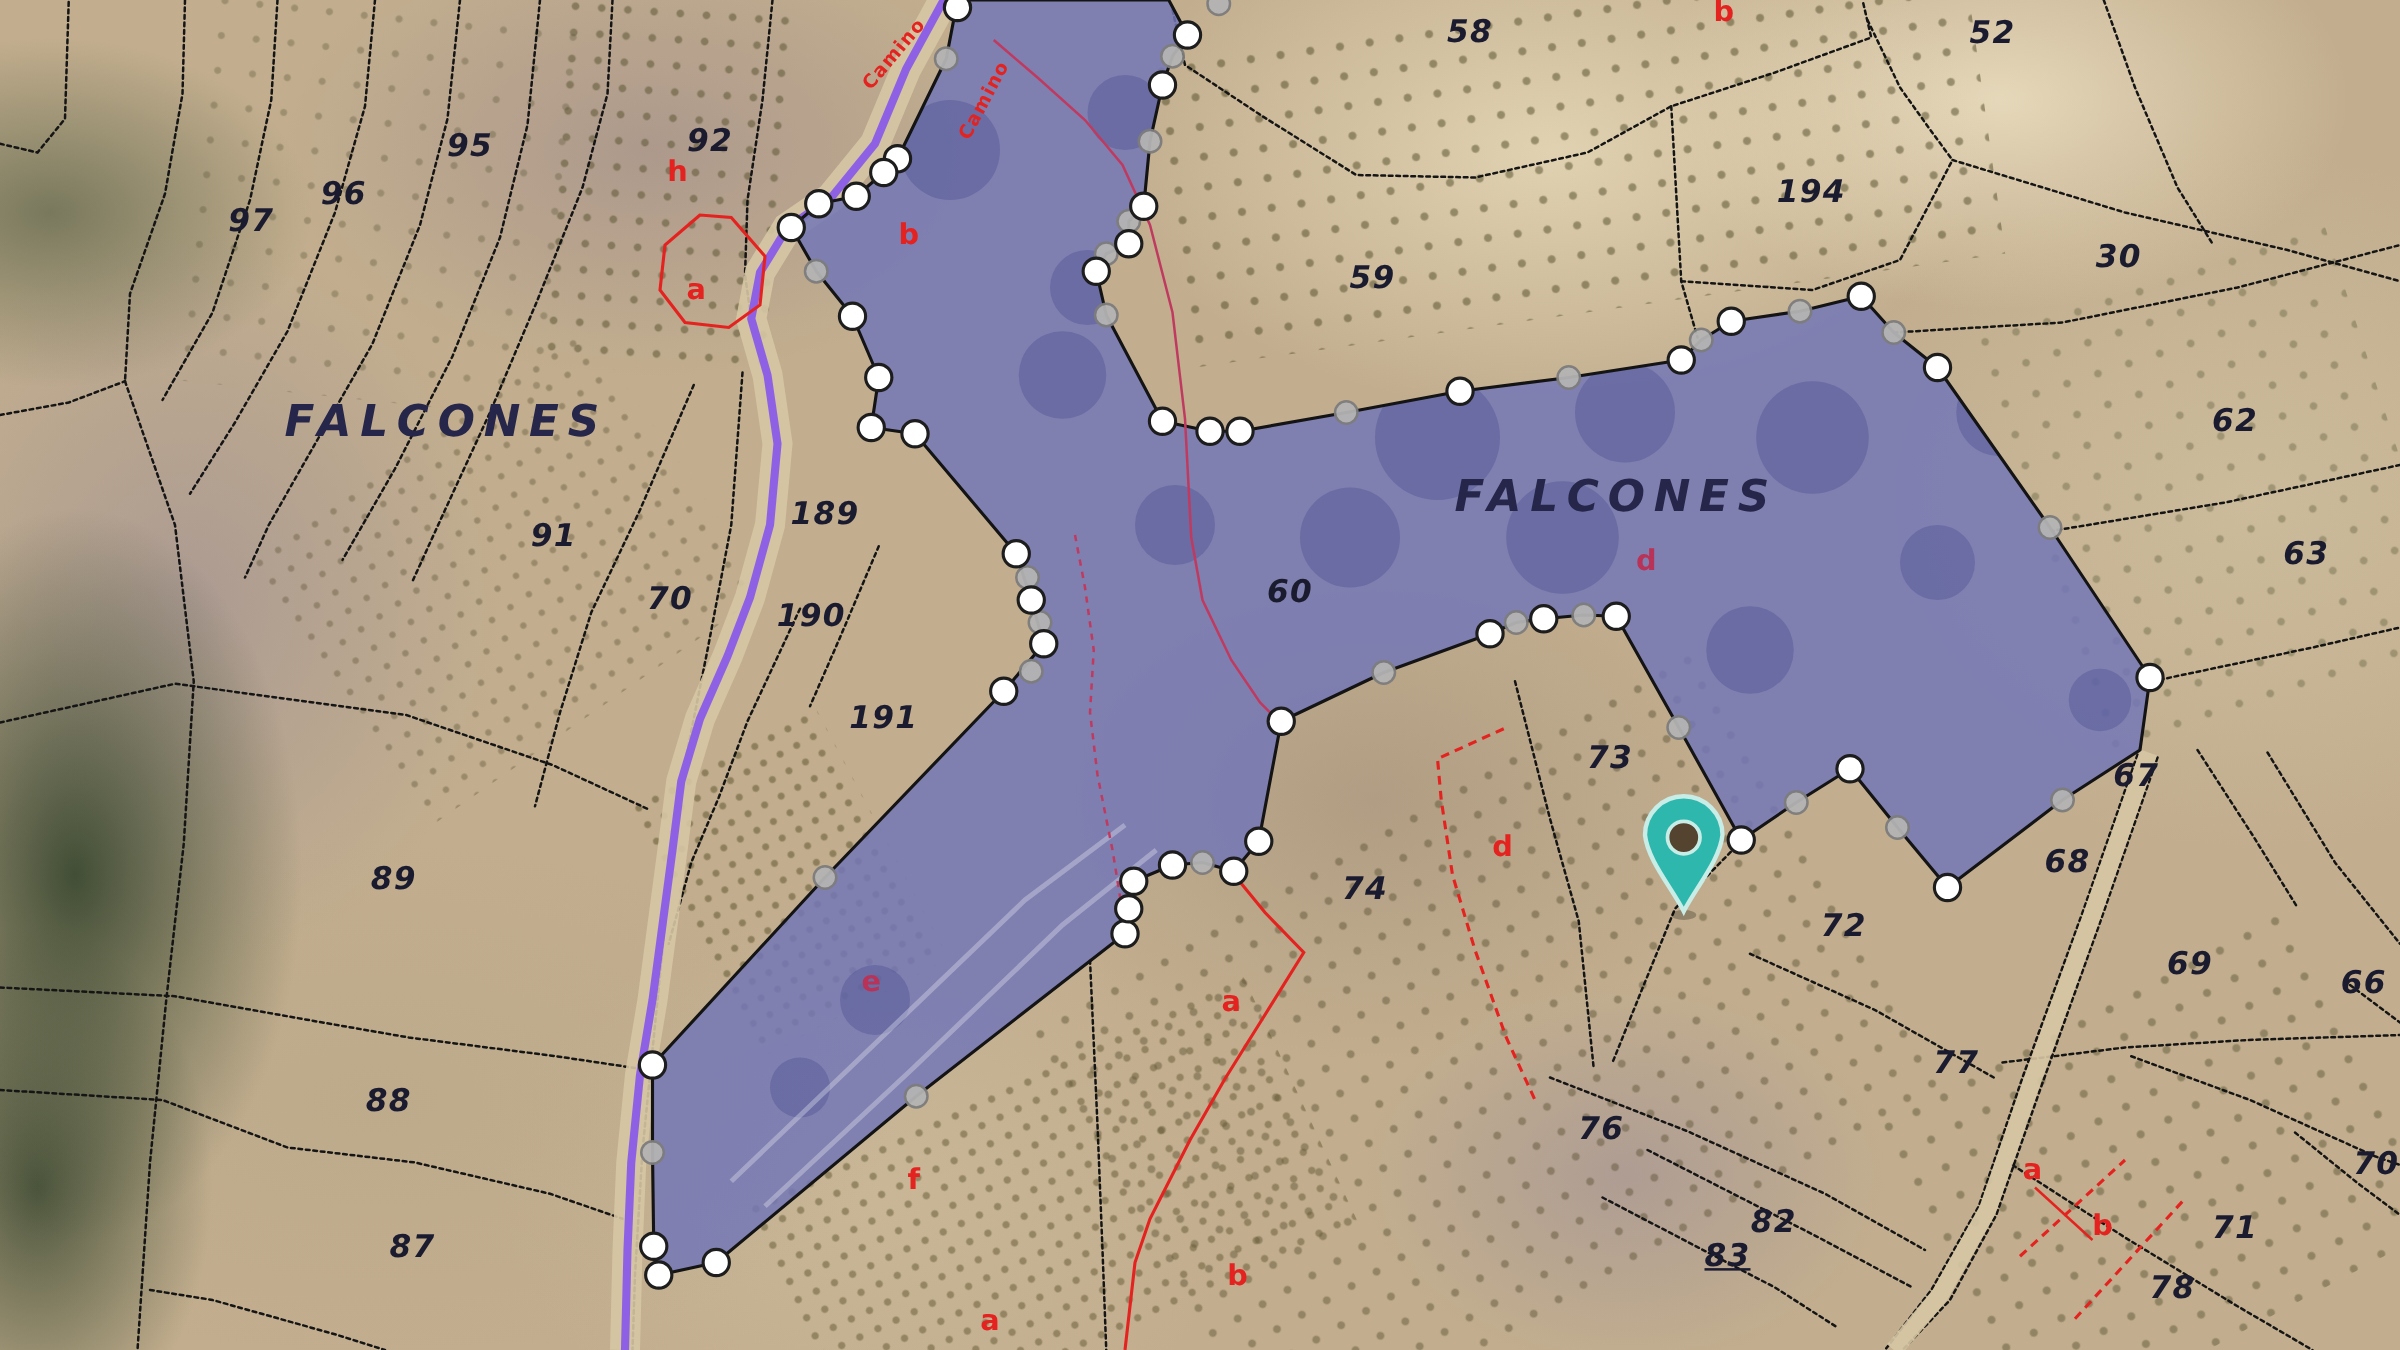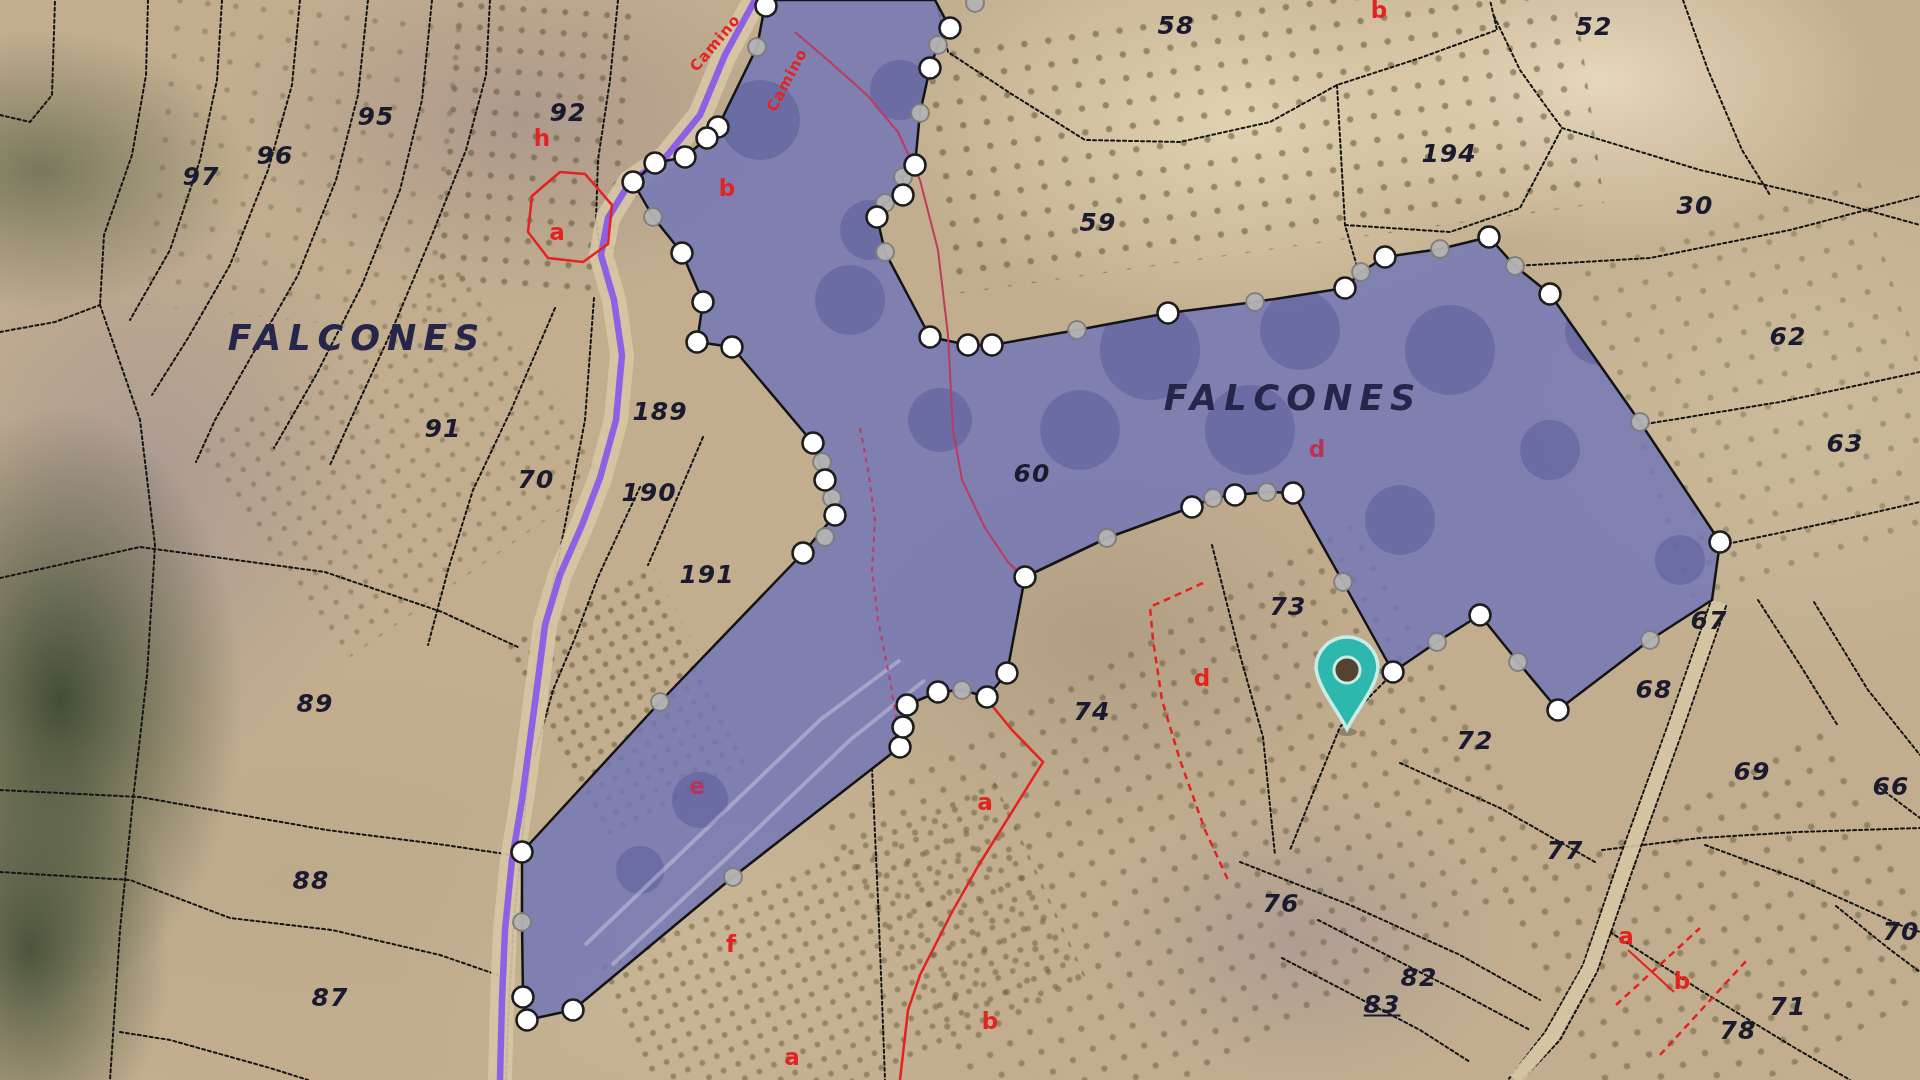--- a/index.html
+++ b/index.html
@@ -157,21 +157,21 @@
       <div class="lbl num" style="left: 1092px; top: 711px;">74</div>
       <div class="lbl num" style="left: 1475px; top: 740px;">72</div>
       <div class="lbl num" style="left: 1709px; top: 620px;">67</div>
       <div class="lbl num" style="left: 1654px; top: 689px;">68</div>
       <div class="lbl num" style="left: 1752px; top: 771px;">69</div>
       <div class="lbl num" style="left: 1891px; top: 786px;">66</div>
       <div class="lbl num" style="left: 1533px; top: 850px; margin-left: 32px;">77</div>
       <div class="lbl num" style="left: 1281px; top: 903px;">76</div>
       <div class="lbl num" style="left: 1419px; top: 977px;">82</div>
       <div class="lbl num" style="left: 1382px; top: 1004px; text-decoration: underline;">83</div>
-      <div class="lbl num" style="left: 1788px; top: 1006px; text-align: center;">71</div>
+      <div class="lbl num" style="left: 1788px; top: 982px; text-align: center;">71</div>
       <div class="lbl num" style="left: 1901px; top: 931px;">70</div>
       <div class="lbl num" style="left: 1738px; top: 1030px;">78</div>
       <div class="lbl red " style="left: 542px; top: 138px;">h</div>
       <div class="lbl red " style="left: 557px; top: 232px;">a</div>
       <div class="lbl red " style="left: 727px; top: 188px;">b</div>
       <div class="lbl red " style="left: 1379px; top: 10px;">b</div>
       <div class="lbl red crimson" style="left: 1317px; top: 449px;">d</div>
       <div class="lbl red crimson" style="left: 697px; top: 786px;">e</div>
       <div class="lbl red " style="left: 731px; top: 944px;">f</div>
       <div class="lbl red " style="left: 792px; top: 1057px;">a</div>

